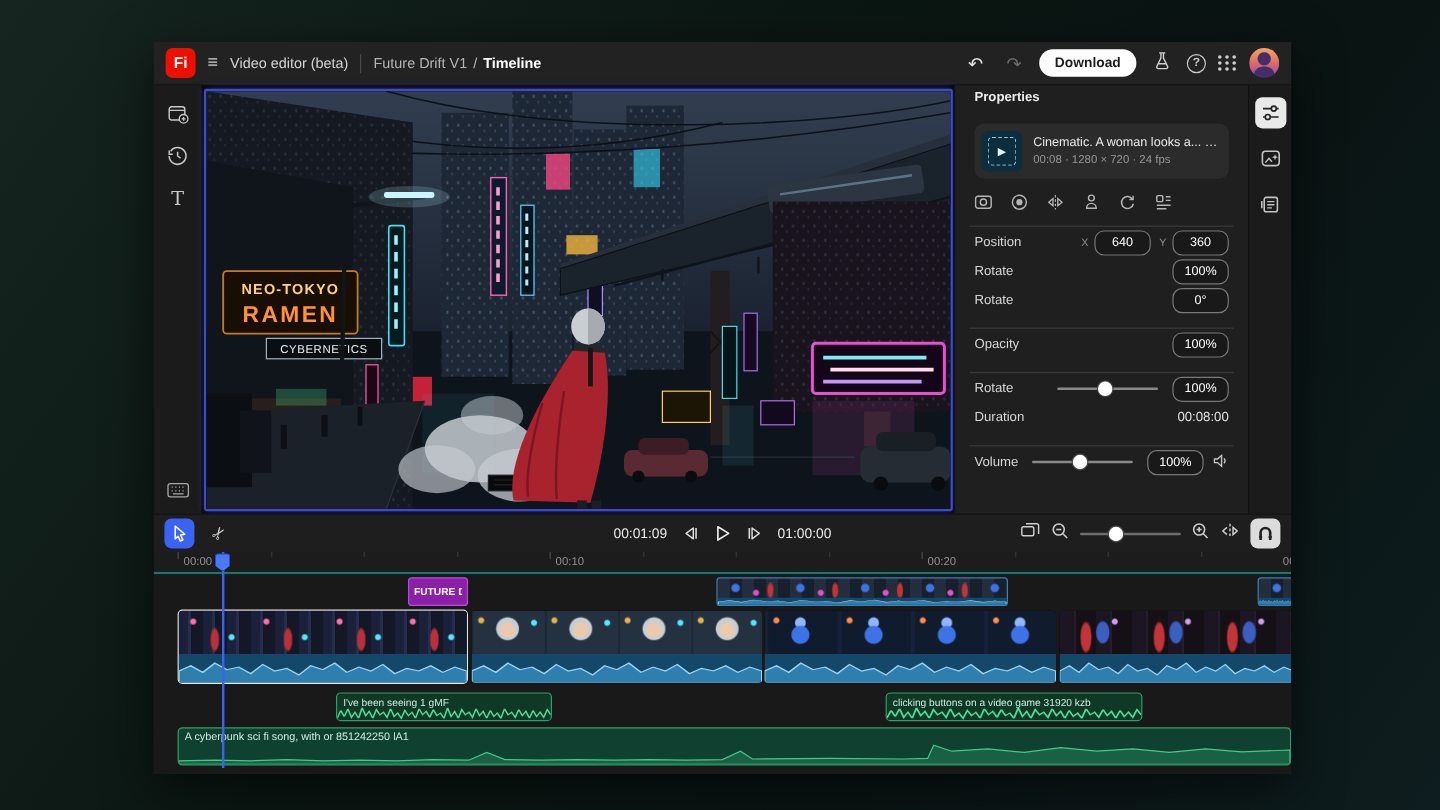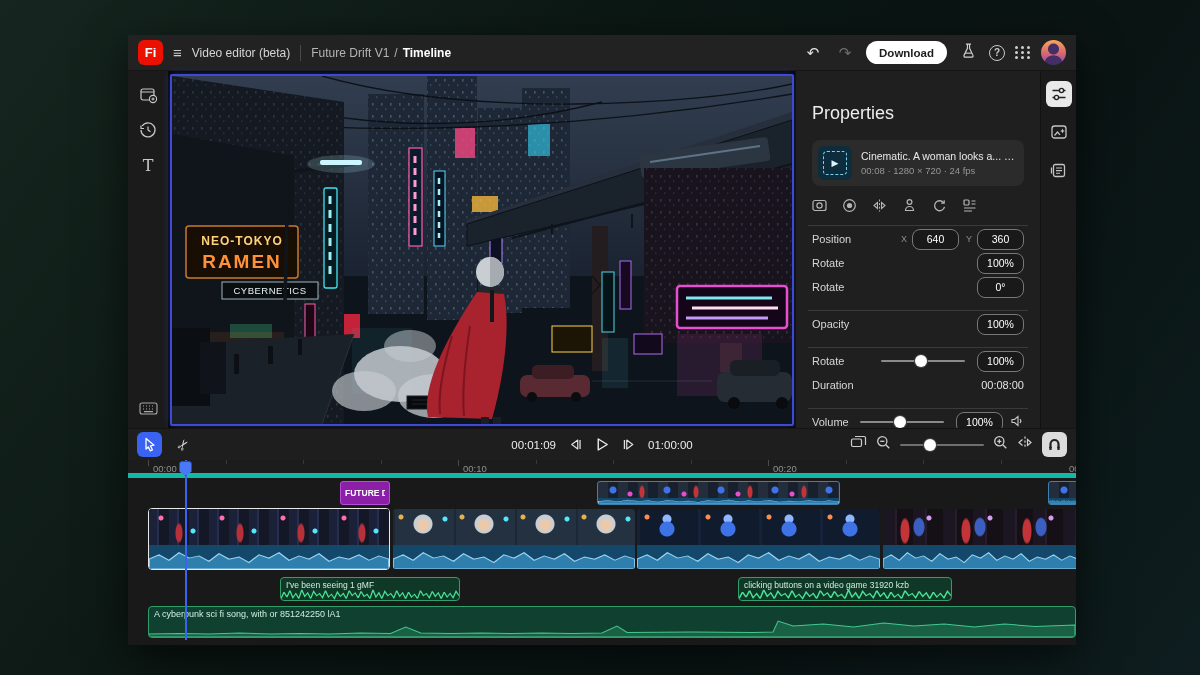--- a/index.html
+++ b/index.html
@@ -37,21 +37,21 @@
   #lrail{width:40px;background:#1b1b1b;position:relative;display:flex;flex-direction:column;
          align-items:center;padding-top:14px;gap:15px}
   .rail-ic{width:20px;height:20px;color:#c9c9c9;display:flex;align-items:center;justify-content:center}
   #kbd-ic{position:absolute;bottom:10px;left:10px}
   #canvas-wrap{flex:1;background:#060606;position:relative}
   #canvas{position:absolute;left:2px;top:3px;width:624px;height:352px;border:2px solid #3d4ad4;
           border-radius:2px;background:#000;box-shadow:0 0 8px rgba(70,90,240,.35)}
   
   #props{width:245px;background:#1f1f1f;border-left:1px solid #111;padding:0 16px;color:#d6d6d6;
          font-size:11px;position:relative}
-  #props h2{font-size:18px;color:#ededed;margin-top:32px;font-weight:normal}
+  #props h2{font-size:11px;color:#ededed;margin-top:4px;font-weight:bold}
   .clip-card{margin-top:16px;height:46px;background:#2b2b2b;border-radius:8px;display:flex;
              align-items:center;gap:9px;padding:6px}
   .clip-thumb{width:34px;height:34px;border-radius:6px;background:#0d2d3d;flex:none;display:flex;
               align-items:center;justify-content:center}
   .clip-thumb .dash{width:24px;height:24px;border:1px dashed #7fd0ea;border-radius:4px;display:flex;
               align-items:center;justify-content:center;color:#dff4fc;font-size:9px}
   .clip-name{color:#e9e9e9;font-size:10.5px;white-space:nowrap;overflow:hidden;text-overflow:ellipsis}
   .clip-meta{color:#969696;font-size:9.5px;margin-top:3px}
   .picon-row{display:flex;gap:15px;margin-top:12px;align-items:center}
   .picon{width:15px;height:15px;color:#b5b5b5}
@@ -79,21 +79,21 @@
   .tool-idle{color:#d8d8d8}
   #transport{position:absolute;left:50%;transform:translateX(-50%);display:flex;align-items:center;
              gap:12px;color:#ececec;font-size:11.5px}
   .tr-ic{color:#dedede;display:flex;align-items:center}
   #ttool-right{margin-left:auto;display:flex;align-items:center;gap:9px}
   .zoom-slider{position:relative;width:84px;height:2px;background:#6f6f6f;border-radius:2px}
   .magnet-btn{width:25px;height:25px;border-radius:6px;background:#dcdcdc;color:#222;display:flex;
               align-items:center;justify-content:center}
   
   #timeline{position:absolute;left:0;top:425px;width:948px;height:185px;background:#191919;overflow:hidden}
-  #ruler{position:absolute;left:0;top:0;width:948px;height:18px;background:#1c1c1c;border-bottom:5px solid #14b8a6}
+  #ruler{position:absolute;left:0;top:0;width:948px;height:18px;background:#1c1c1c;border-bottom:1px solid #14b8a6}
   .rlabel{position:absolute;top:3px;font-size:9.5px;color:#8f8f8f;white-space:nowrap}
   .tick{position:absolute;top:0;width:1px;background:#4a4a4a}
   .tick.minor{height:4px;background:#383838}
   .tick.major{height:6px}
   .track-clip{position:absolute;border-radius:3px;overflow:hidden}
   .vwave{position:absolute;left:0;bottom:0;width:100%;height:24px;background:#14486b}
   .thumbs{position:absolute;left:0;top:0;width:100%;height:36px}
   .t-city{background-color:#151827;background-image:
      radial-gradient(circle 2px at 12px 9px,#ff6fb0 0 2px,transparent 3px),
      radial-gradient(circle 2px at 44px 22px,#53e8ff 0 2px,transparent 3px),

